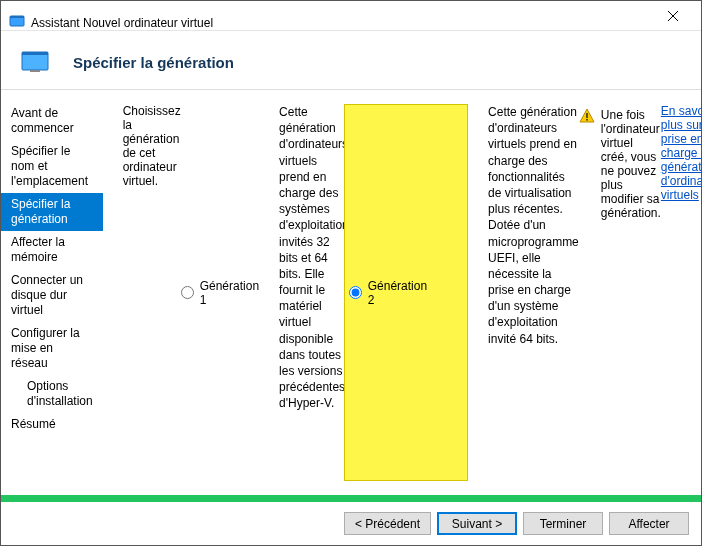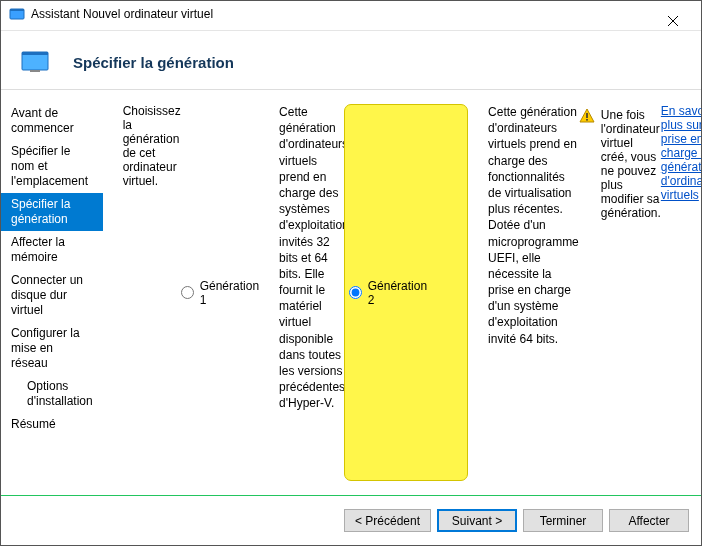--- a/index.html
+++ b/index.html
@@ -15,22 +15,22 @@
     height: 546px;
     border: 1px solid #555;
     box-sizing: border-box;
     display: flex;
     flex-direction: column;
     position: relative;
   }
   .titlebar {
     height: 30px;
     display: flex;
-    align-items: flex-start;
-    padding: 6px 8px;
+    align-items: flex-end;
+    padding: 0 8px;
     box-sizing: border-box;
     border-bottom: 1px solid #e5e5e5;
   }
   .titlebar .app-icon {
     width: 16px;
     height: 16px;
     display: inline-flex;
     margin-right: 6px;
   }
   .titlebar .title-text {
@@ -108,21 +108,21 @@
     margin: 0 6px 0 0;
     width: 13px;
     height: 13px;
   }
   .opt .label {
     font-size: 12px;
   }
   .opt.highlight {
     background: #fff64a;
     border: 1px solid #d4c400;
-    border-radius: 7px;
+    border-radius: 0;
     padding: 4px 40px 4px 4px;
     display: inline-flex;
     width: fit-content;
     margin-left: -5px;
   }
   .desc {
     margin: 0 0 12px 20px;
     line-height: 1.35;
   }
   .warn {
@@ -144,21 +144,21 @@
     margin: 0 0 12px 0;
     display: inline-block;
   }
   .footer {
     height: 50px;
     display: flex;
     align-items: center;
     justify-content: flex-end;
     padding: 0 12px;
     box-sizing: border-box;
-    border-top: 1px solid #22c55e;
+    border-top: 7px solid #22c55e;
     gap: 6px;
   }
   .btn {
     min-width: 80px;
     height: 23px;
     border: 1px solid #adadad;
     background: #e1e1e1;
     font-size: 12px;
     font-family: inherit;
     padding: 0 10px;

